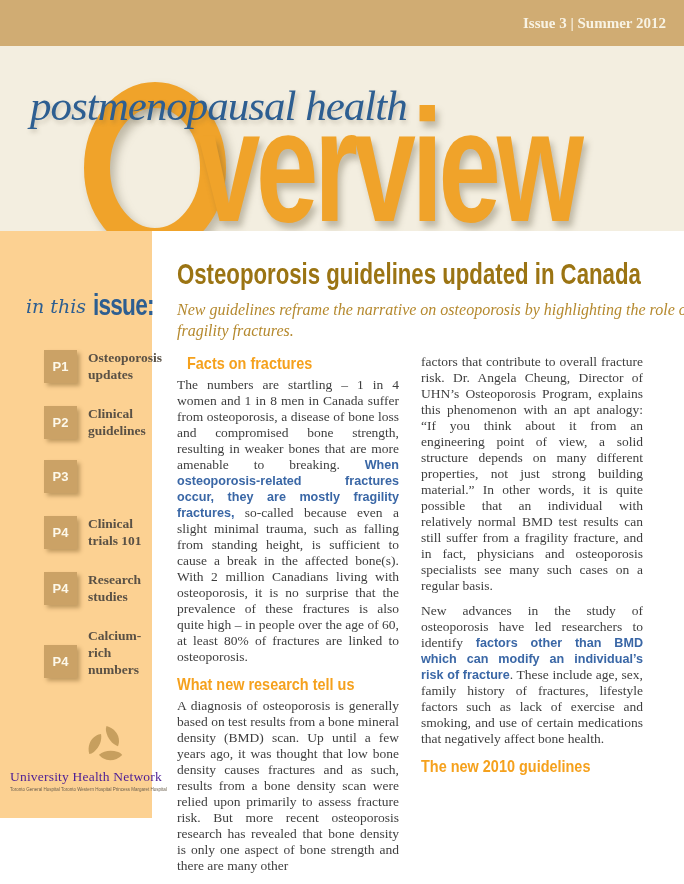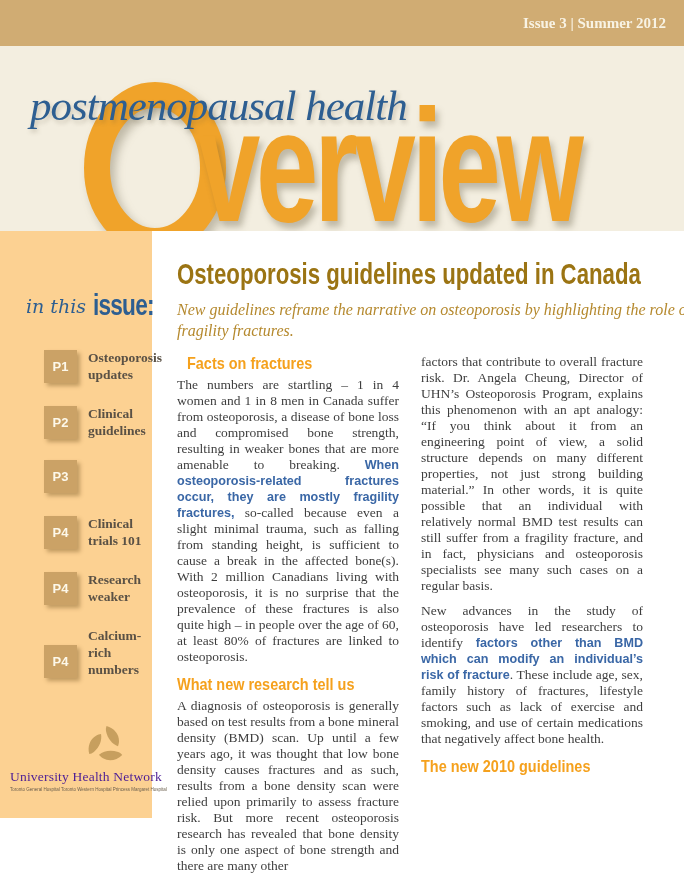--- a/index.html
+++ b/index.html
@@ -99,21 +99,21 @@
           </div>
           <div class="toc-item">
             <div class="page-badge">P3</div>
           </div>
           <div class="toc-item">
             <div class="page-badge">P4</div>
             <div class="toc-label">Clinical trials 101</div>
           </div>
           <div class="toc-item">
             <div class="page-badge">P4</div>
-            <div class="toc-label">Research weaker</div>
+            <div class="toc-label">Research studies</div>
           </div>
           <div class="toc-item">
             <div class="page-badge">P4</div>
             <div class="toc-label">Calcium-rich numbers</div>
           </div>
         </div>
       <div class="logo-block">
         <svg class="uhn-emblem" width="40" height="40" viewBox="0 0 40 40">
           <g fill="#c79f5e">
             <path d="M20.5 1 C28 3 33 9 33 16 C33 18 32.5 19.7 32 21.2 C26 19 21.5 13.5 20 6 C19.7 4 20 2.5 20.5 1 Z"></path>

